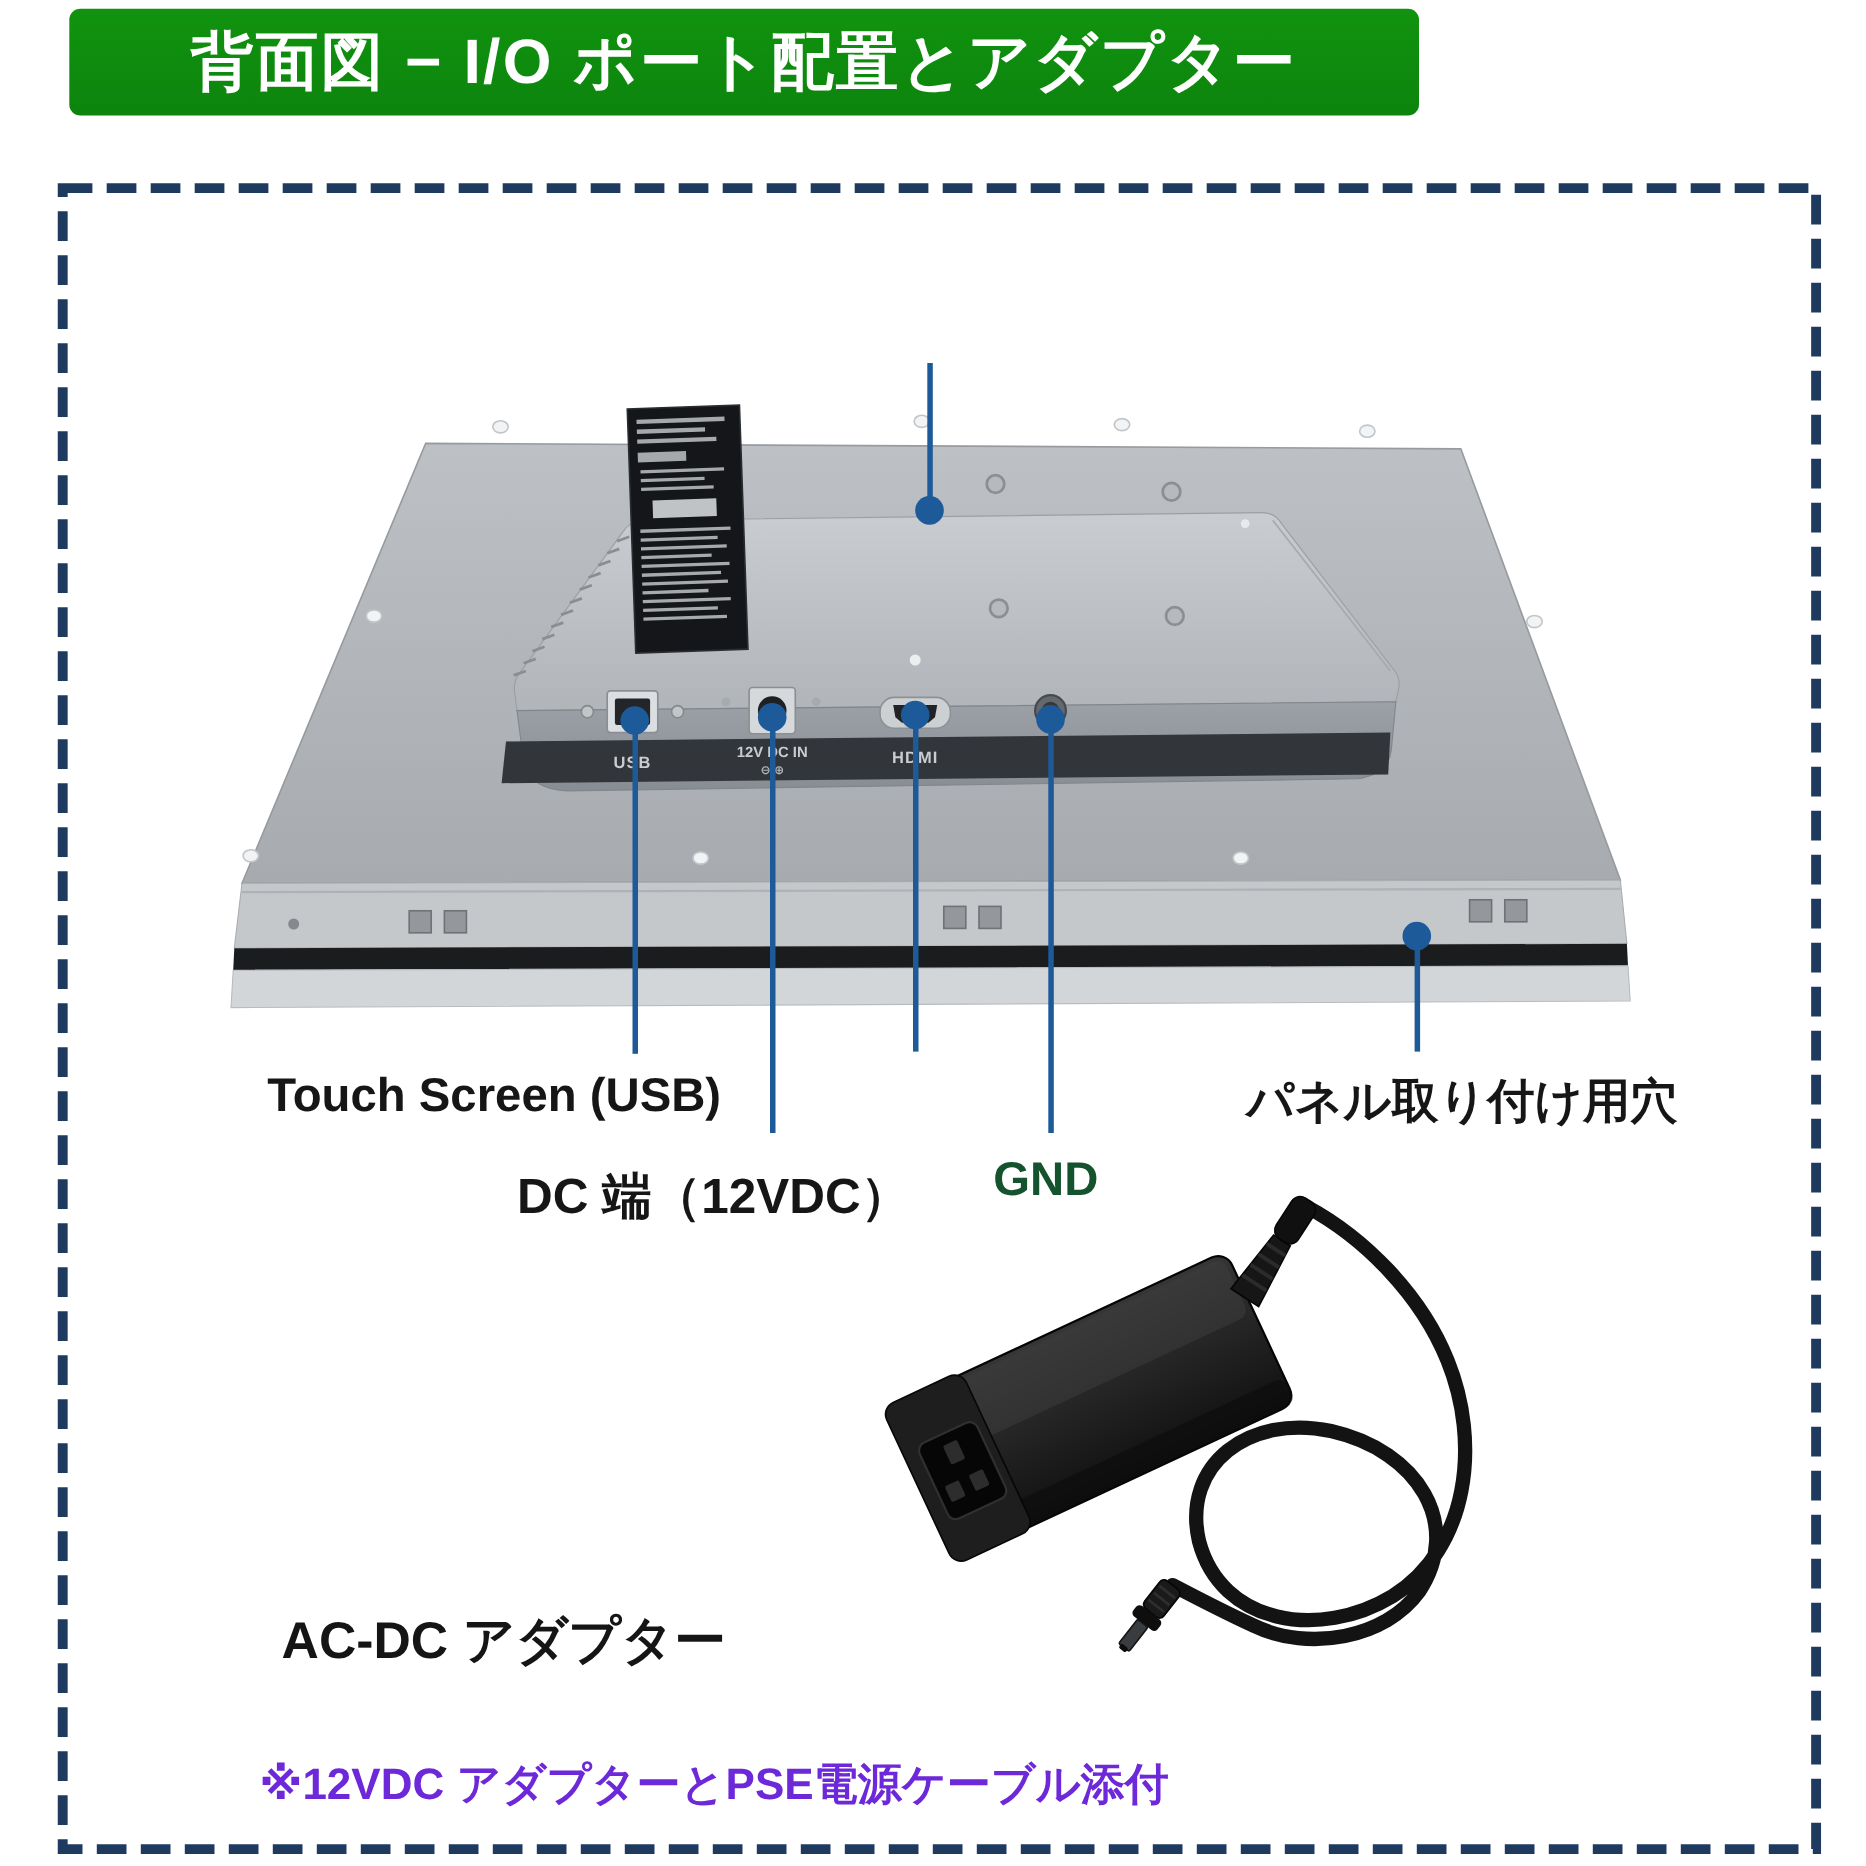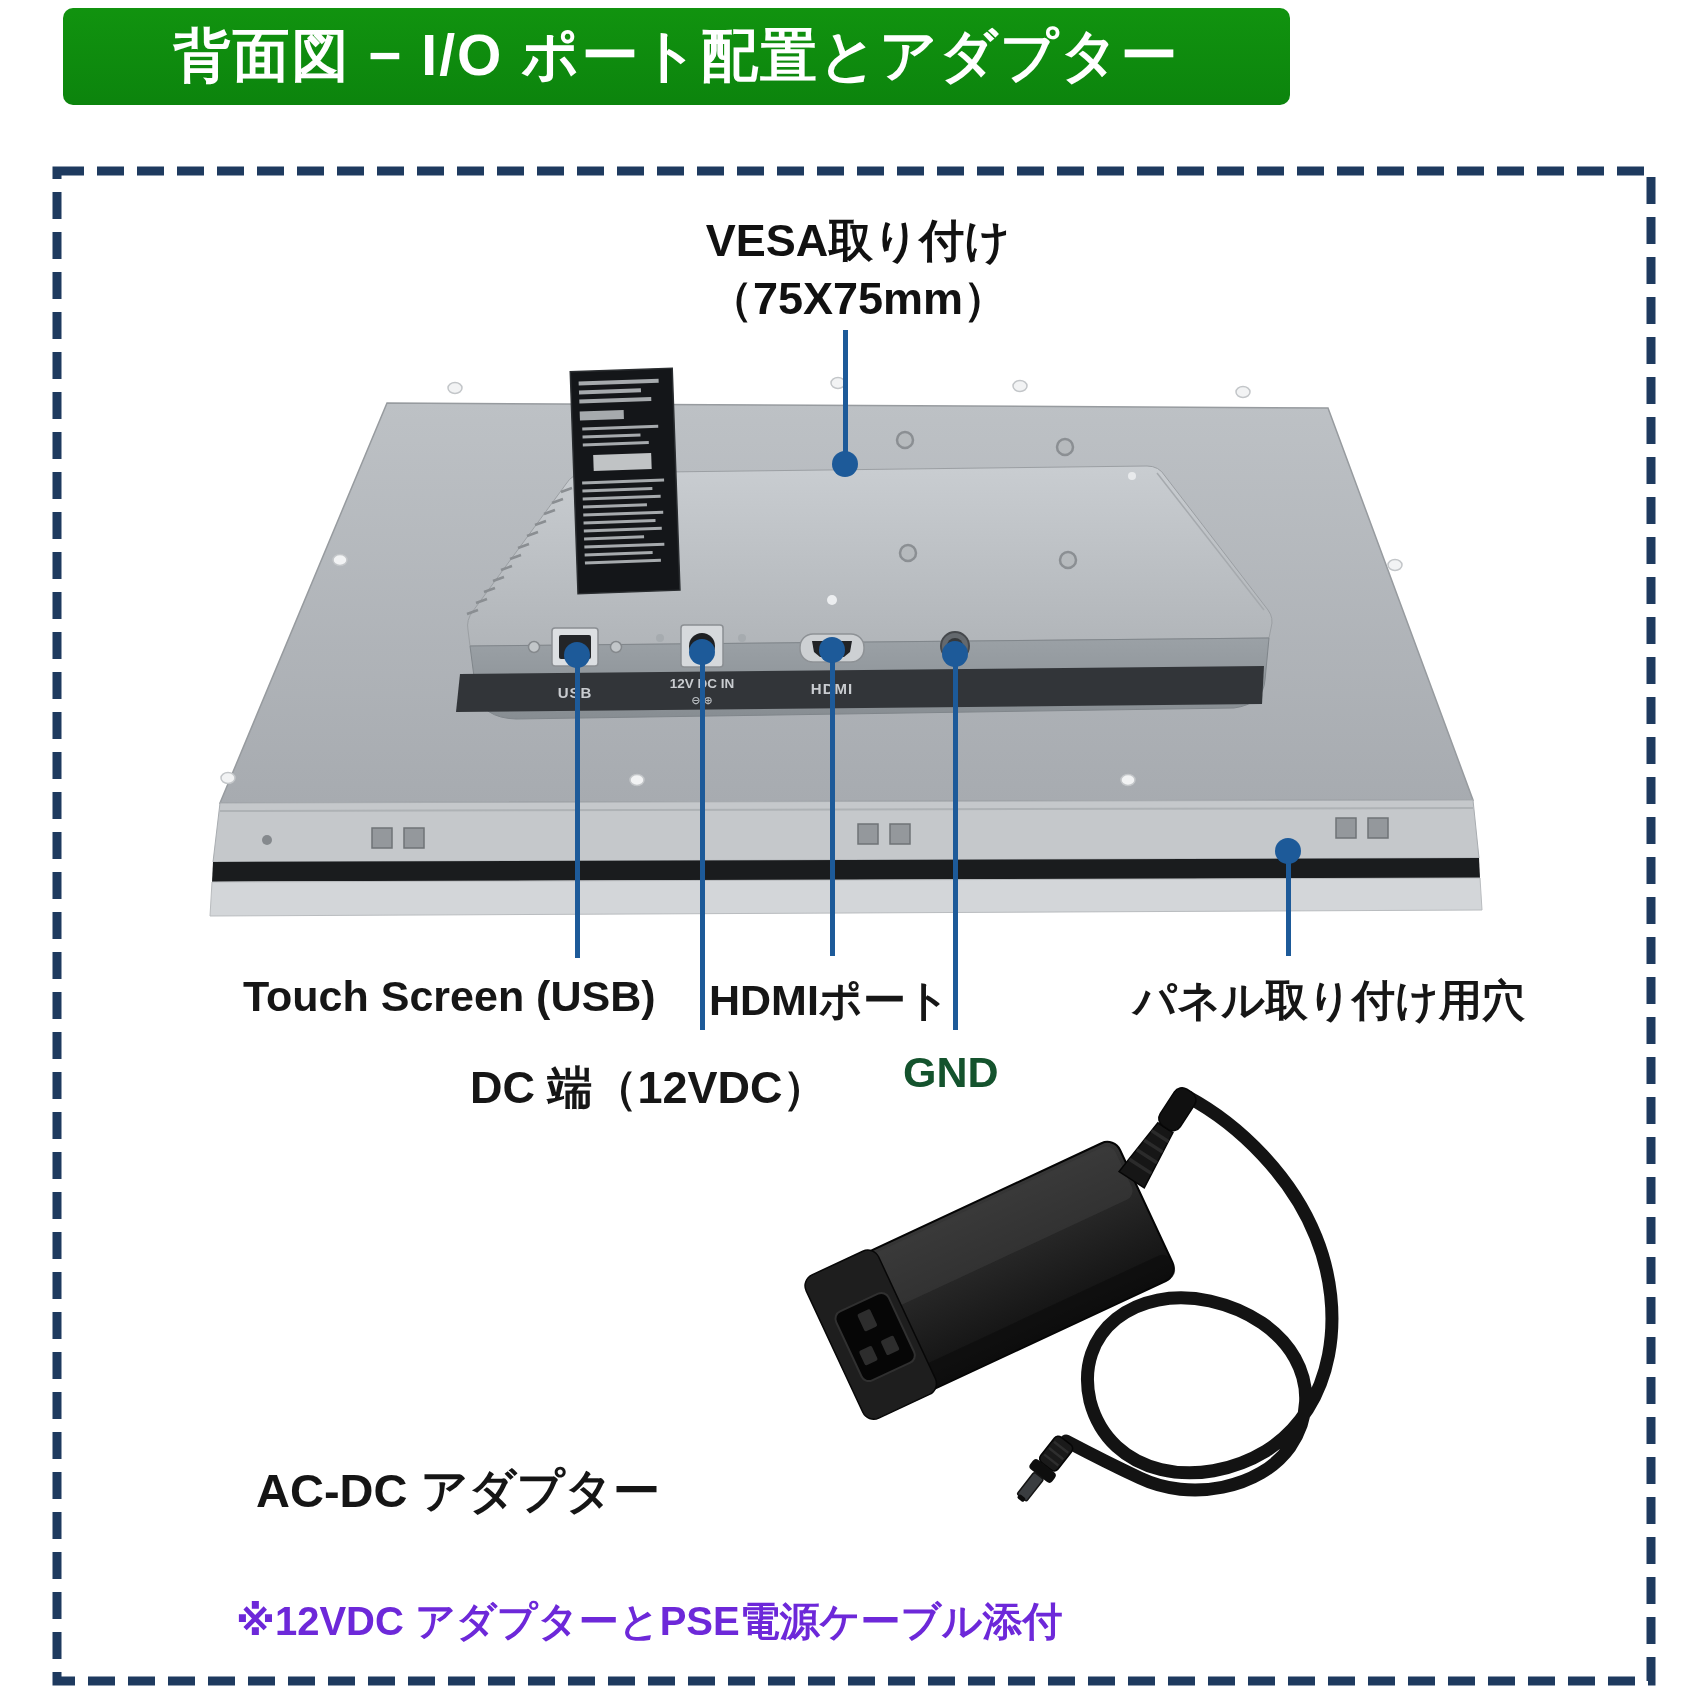--- a/index.html
+++ b/index.html
@@ -45,24 +45,20 @@
 <div class="page">
 
   <div class="banner">
     <span>背面図 − I/O ポート配置とアダプター</span>
   </div>
 
   <svg class="frame-svg" width="1696" height="1696">
     <rect x="57" y="171" width="1594" height="1510" fill="none" stroke="#1e3a5f" stroke-width="9" stroke-dasharray="27 13"></rect>
   </svg>
 
-  <div class="vesa-label">
-    <div>VESA取り付け</div>
-    <div>（75X75mm）</div>
-  </div>
 
   <svg class="abs" style="left:182px;top:348px;" width="1318" height="580" viewBox="0 0 1318 580">
     <defs>
       <linearGradient id="gPanel" x1="0" y1="0" x2="0" y2="1">
         <stop offset="0" stop-color="#bdc1c5"></stop>
           <stop offset="1" stop-color="#a7abb0"></stop>
       </linearGradient>
       <linearGradient id="gTop" x1="0" y1="0" x2="0" y2="1">
         <stop offset="0" stop-color="#c9cdd1"></stop>
           <stop offset="1" stop-color="#b1b5b9"></stop>
@@ -187,21 +183,20 @@
   <div class="cline" style="left:830px;top:648px;height:308px;"></div>
   <div class="cdot" style="left:819px;top:637px;"></div>
 
   <div class="cline" style="left:953px;top:652px;height:378px;"></div>
   <div class="cdot" style="left:942px;top:641px;"></div>
 
   <div class="cline" style="left:1286px;top:848px;height:108px;"></div>
   <div class="cdot" style="left:1275px;top:838px;"></div>
 
   <div class="lbl lbl-row1 lbl-touch">Touch Screen (USB)</div>
-  <div class="lbl lbl-row1 lbl-hdmi">HDMIポート</div>
   <div class="lbl lbl-row1 lbl-panel">パネル取り付け用穴</div>
   <div class="lbl lbl-dc">DC 端（12VDC）</div>
   <div class="lbl lbl-gnd">GND</div>
 
   <svg class="abs" style="left:770px;top:1085px;" width="640" height="460" viewBox="0 0 640 460">
     <defs>
       <linearGradient id="gBrick" x1="0" y1="0" x2="0" y2="1">
         <stop offset="0" stop-color="#363636"></stop>
           <stop offset="1" stop-color="#101010"></stop>
       </linearGradient>

